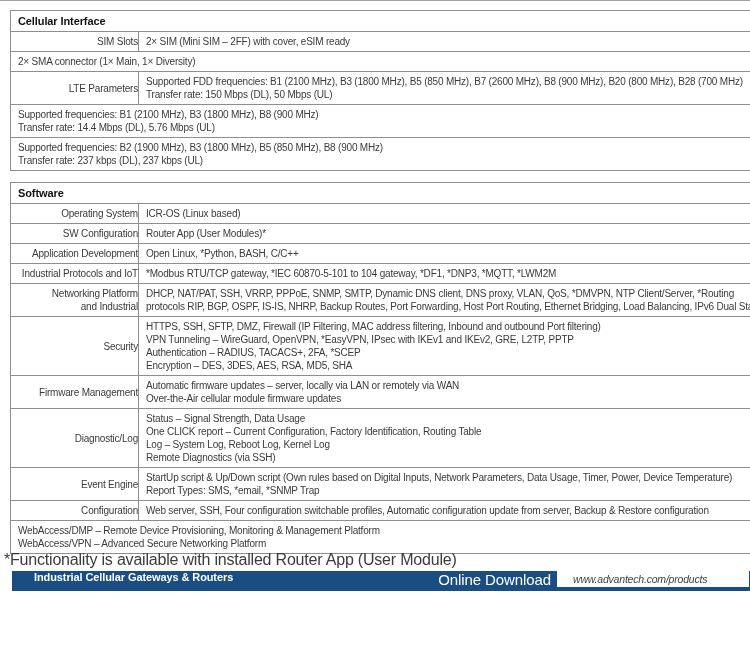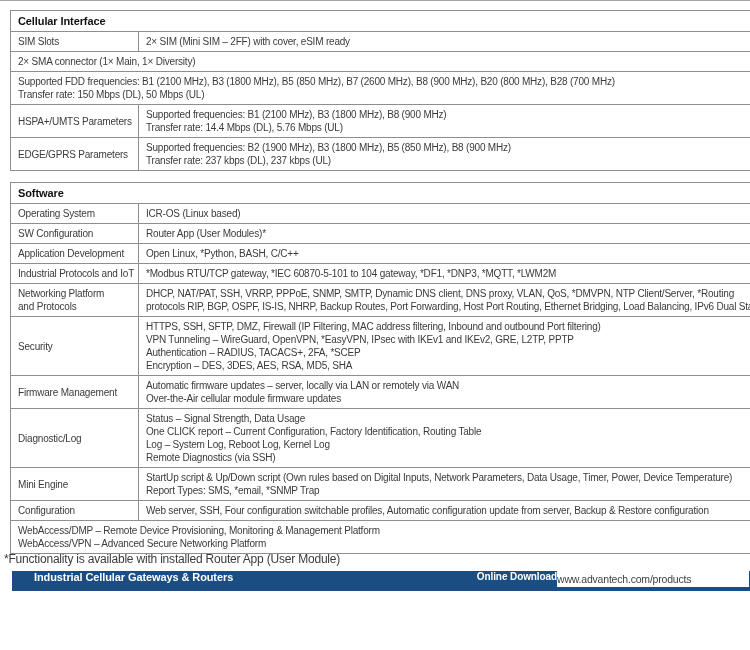--- a/index.html
+++ b/index.html
@@ -43,73 +43,75 @@
   .cell { padding: 3px 0; box-sizing: border-box; }
   .cell.label {
     flex: 0 0 128px;
     width: 128px;
     border-right: 1px solid var(--border, #8e8e8e);
     padding-left: 7px;
     display: flex; flex-direction: column; justify-content: center;
     font-size: 9.7px;
     letter-spacing: -0.3px;
     overflow: hidden;
+    text-align: right;
   }
   .cell.value {
     flex: 1 1 auto;
     padding-left: 7px;
     display: flex; flex-direction: column; justify-content: center;
   }
   .line {
     white-space: nowrap;
     line-height: 13px;
     font-size: 10px;
     letter-spacing: -0.2px;
   }
   .footnote {
     position: absolute; top: 553px; left: 4px;
-    font-size: 12px; line-height: 13px;
+    font-size: 16px; line-height: 13px;
     letter-spacing: -0.2px;
     color: var(--text, #3b3b3b);
   }
   .footer-bar {
     position: absolute; top: 571px; left: 12px;
     width: 750px; height: 20px;
     background: var(--footer-bar, #1a4e82);
     display: flex; align-items: flex-start;
   }
   .footer-title {
     margin-left: 22px;
     color: #ffffff;
     font-weight: bold;
     font-size: 11px;
     letter-spacing: -0.1px;
     white-space: nowrap;
   }
   .footer-spacer { flex: 1 1 auto; }
   .online-label {
     color: #ffffff;
-    font-weight: bold;
-    font-size: 10px;
+    font-weight: normal;
+    font-size: 15px;
     letter-spacing: -0.1px;
-    margin-right: 0;
+    margin-right: 6px;
     white-space: nowrap;
   }
   .url-box {
     width: 192px; height: 16px;
     background: #ffffff;
     display: flex; align-items: center;
     margin-right: 13px;
   }
   .url-text {
     font-size: 10.5px;
     color: var(--url-text, #3f3f3f);
-    margin-left: 0;
+    margin-left: 16px;
     letter-spacing: -0.2px;
     white-space: nowrap;
+    font-style: italic;
   }
 </style>
 </head>
 <body>
 
 <div class="top-rule"></div>
 
 <div class="tables-wrap">
     <div class="spec-table">
       <div class="spec-header">Cellular Interface</div>
@@ -120,38 +122,35 @@
         <div class="cell value">
           <div class="line">2× SIM (Mini SIM – 2FF) with cover, eSIM ready</div>
         </div>
       </div>
       <div class="spec-row">
         <div class="cell value">
           <div class="line">2× SMA connector (1× Main, 1× Diversity)</div>
         </div>
       </div>
       <div class="spec-row">
+        <div class="cell label">
+          <div class="line">LTE Parameters</div>
+        </div>
         <div class="cell value">
           <div class="line">Supported FDD frequencies: B1 (2100 MHz), B3 (1800 MHz), B5 (850 MHz), B7 (2600 MHz), B8 (900 MHz), B20 (800 MHz), B28 (700 MHz)</div>
           <div class="line">Transfer rate: 150 Mbps (DL), 50 Mbps (UL)</div>
         </div>
       </div>
       <div class="spec-row">
-        <div class="cell label">
-          <div class="line">HSPA+/UMTS Parameters</div>
-        </div>
         <div class="cell value">
           <div class="line">Supported frequencies: B1 (2100 MHz), B3 (1800 MHz), B8 (900 MHz)</div>
           <div class="line">Transfer rate: 14.4 Mbps (DL), 5.76 Mbps (UL)</div>
         </div>
       </div>
       <div class="spec-row">
-        <div class="cell label">
-          <div class="line">EDGE/GPRS Parameters</div>
-        </div>
         <div class="cell value">
           <div class="line">Supported frequencies: B2 (1900 MHz), B3 (1800 MHz), B5 (850 MHz), B8 (900 MHz)</div>
           <div class="line">Transfer rate: 237 kbps (DL), 237 kbps (UL)</div>
         </div>
       </div>
     </div>
     <div class="spec-table">
       <div class="spec-header">Software</div>
       <div class="spec-row">
         <div class="cell label">
@@ -181,21 +180,21 @@
         <div class="cell label">
           <div class="line">Industrial Protocols and IoT</div>
         </div>
         <div class="cell value">
           <div class="line">*Modbus RTU/TCP gateway, *IEC 60870-5-101 to 104 gateway, *DF1, *DNP3, *MQTT, *LWM2M</div>
         </div>
       </div>
       <div class="spec-row">
         <div class="cell label">
           <div class="line">Networking Platform</div>
-          <div class="line">and Protocols</div>
+          <div class="line">and Industrial</div>
         </div>
         <div class="cell value">
           <div class="line">DHCP, NAT/PAT, SSH, VRRP, PPPoE, SNMP, SMTP, Dynamic DNS client, DNS proxy, VLAN, QoS, *DMVPN, NTP Client/Server, *Routing</div>
           <div class="line">protocols RIP, BGP, OSPF, IS-IS, NHRP, Backup Routes, Port Forwarding, Host Port Routing, Ethernet Bridging, Load Balancing, IPv6 Dual Stack</div>
         </div>
       </div>
       <div class="spec-row">
         <div class="cell label">
           <div class="line">Security</div>
         </div>
@@ -221,21 +220,21 @@
         </div>
         <div class="cell value">
           <div class="line">Status – Signal Strength, Data Usage</div>
           <div class="line">One CLICK report – Current Configuration, Factory Identification, Routing Table</div>
           <div class="line">Log – System Log, Reboot Log, Kernel Log</div>
           <div class="line">Remote Diagnostics (via SSH)</div>
         </div>
       </div>
       <div class="spec-row">
         <div class="cell label">
-          <div class="line">Mini Engine</div>
+          <div class="line">Event Engine</div>
         </div>
         <div class="cell value">
           <div class="line">StartUp script &amp; Up/Down script (Own rules based on Digital Inputs, Network Parameters, Data Usage, Timer, Power, Device Temperature)</div>
           <div class="line">Report Types: SMS, *email, *SNMP Trap</div>
         </div>
       </div>
       <div class="spec-row">
         <div class="cell label">
           <div class="line">Configuration</div>
         </div>

